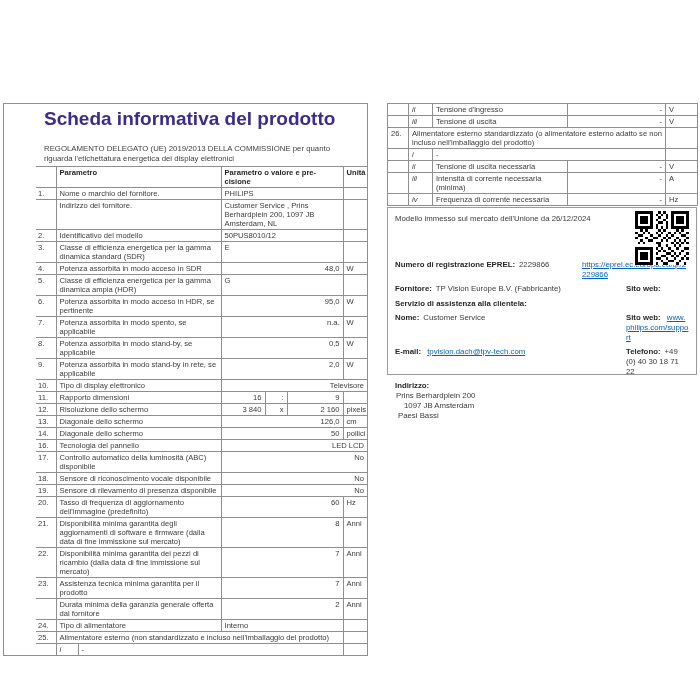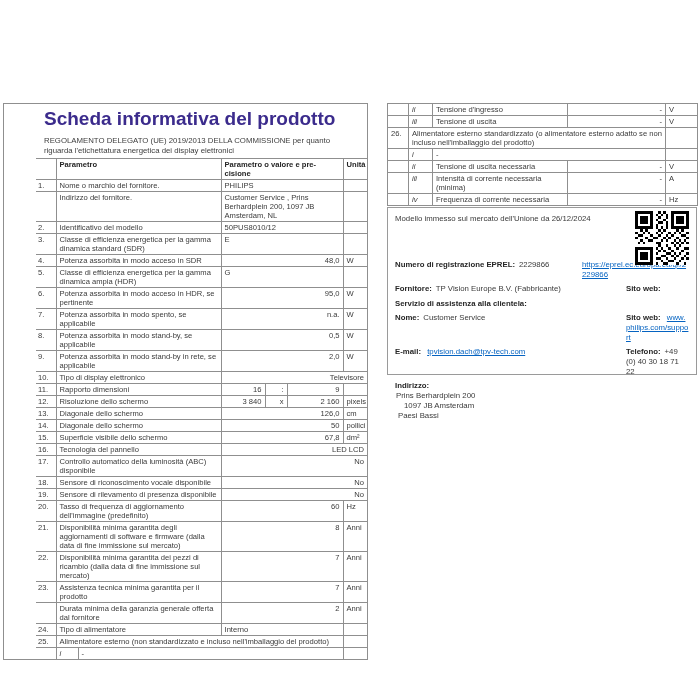--- a/index.html
+++ b/index.html
@@ -7,21 +7,21 @@
     width:700px;height:700px;position:relative;background:#ffffff;
     font-family:"Liberation Sans","DejaVu Sans",sans-serif;color:#3a3a3a;
   }
   
   .left-panel{
     position:absolute;left:3px;top:103px;width:331px;
     border:1px solid #8f8f8f;background:#fff;padding-left:32px;
   }
   .title-block{padding:4px 8px 3px 8px;border-bottom:1px solid #8f8f8f;}
   .page-title{margin:0;font-size:19px;line-height:22px;font-weight:bold;color:#3b2b8c;}
-  .subtitle{font-size:7.8px;line-height:9.5px;margin-top:6px;color:#3d3d3d;max-width:318px;}
+  .subtitle{font-size:7.8px;line-height:9.5px;margin-top:14px;color:#3d3d3d;max-width:318px;}
   table.lt{width:100%;border-collapse:collapse;border-style:hidden;table-layout:fixed;
     font-size:7.6px;line-height:9px;}
   table.lt td{border:1px solid #8f8f8f;padding:1px 3px;vertical-align:top;}
   table.lt td.numc{padding:1px 1px 1px 2px;}
   .hdr{font-weight:bold;color:#262626;}
   .val-r{text-align:right;}
   .val-c{text-align:right;}
   .roman{font-style:italic;}
   
   .right-table-wrap{position:absolute;left:387px;top:103px;width:310px;}
@@ -158,26 +158,20 @@
       <td colspan="3" class="val-r">126,0</td>
       <td>cm</td>
     </tr>
     <tr>
       <td class="numc">14.</td>
       <td colspan="2">Diagonale dello schermo</td>
       <td colspan="3" class="val-r">50</td>
       <td>pollici</td>
     </tr>
     <tr>
-      <td class="numc">15.</td>
-      <td colspan="2">Superficie visibile dello schermo</td>
-      <td colspan="3" class="val-r">67,8</td>
-      <td>dm²</td>
-    </tr>
-    <tr>
       <td class="numc">16.</td>
       <td colspan="2">Tecnologia del pannello</td>
       <td colspan="4" class="val-c">LED LCD</td>
     </tr>
     <tr>
       <td class="numc">17.</td>
       <td colspan="2">Controllo automatico della luminosità (ABC) disponi­bile</td>
       <td colspan="4" class="val-c">No</td>
     </tr>
     <tr>

